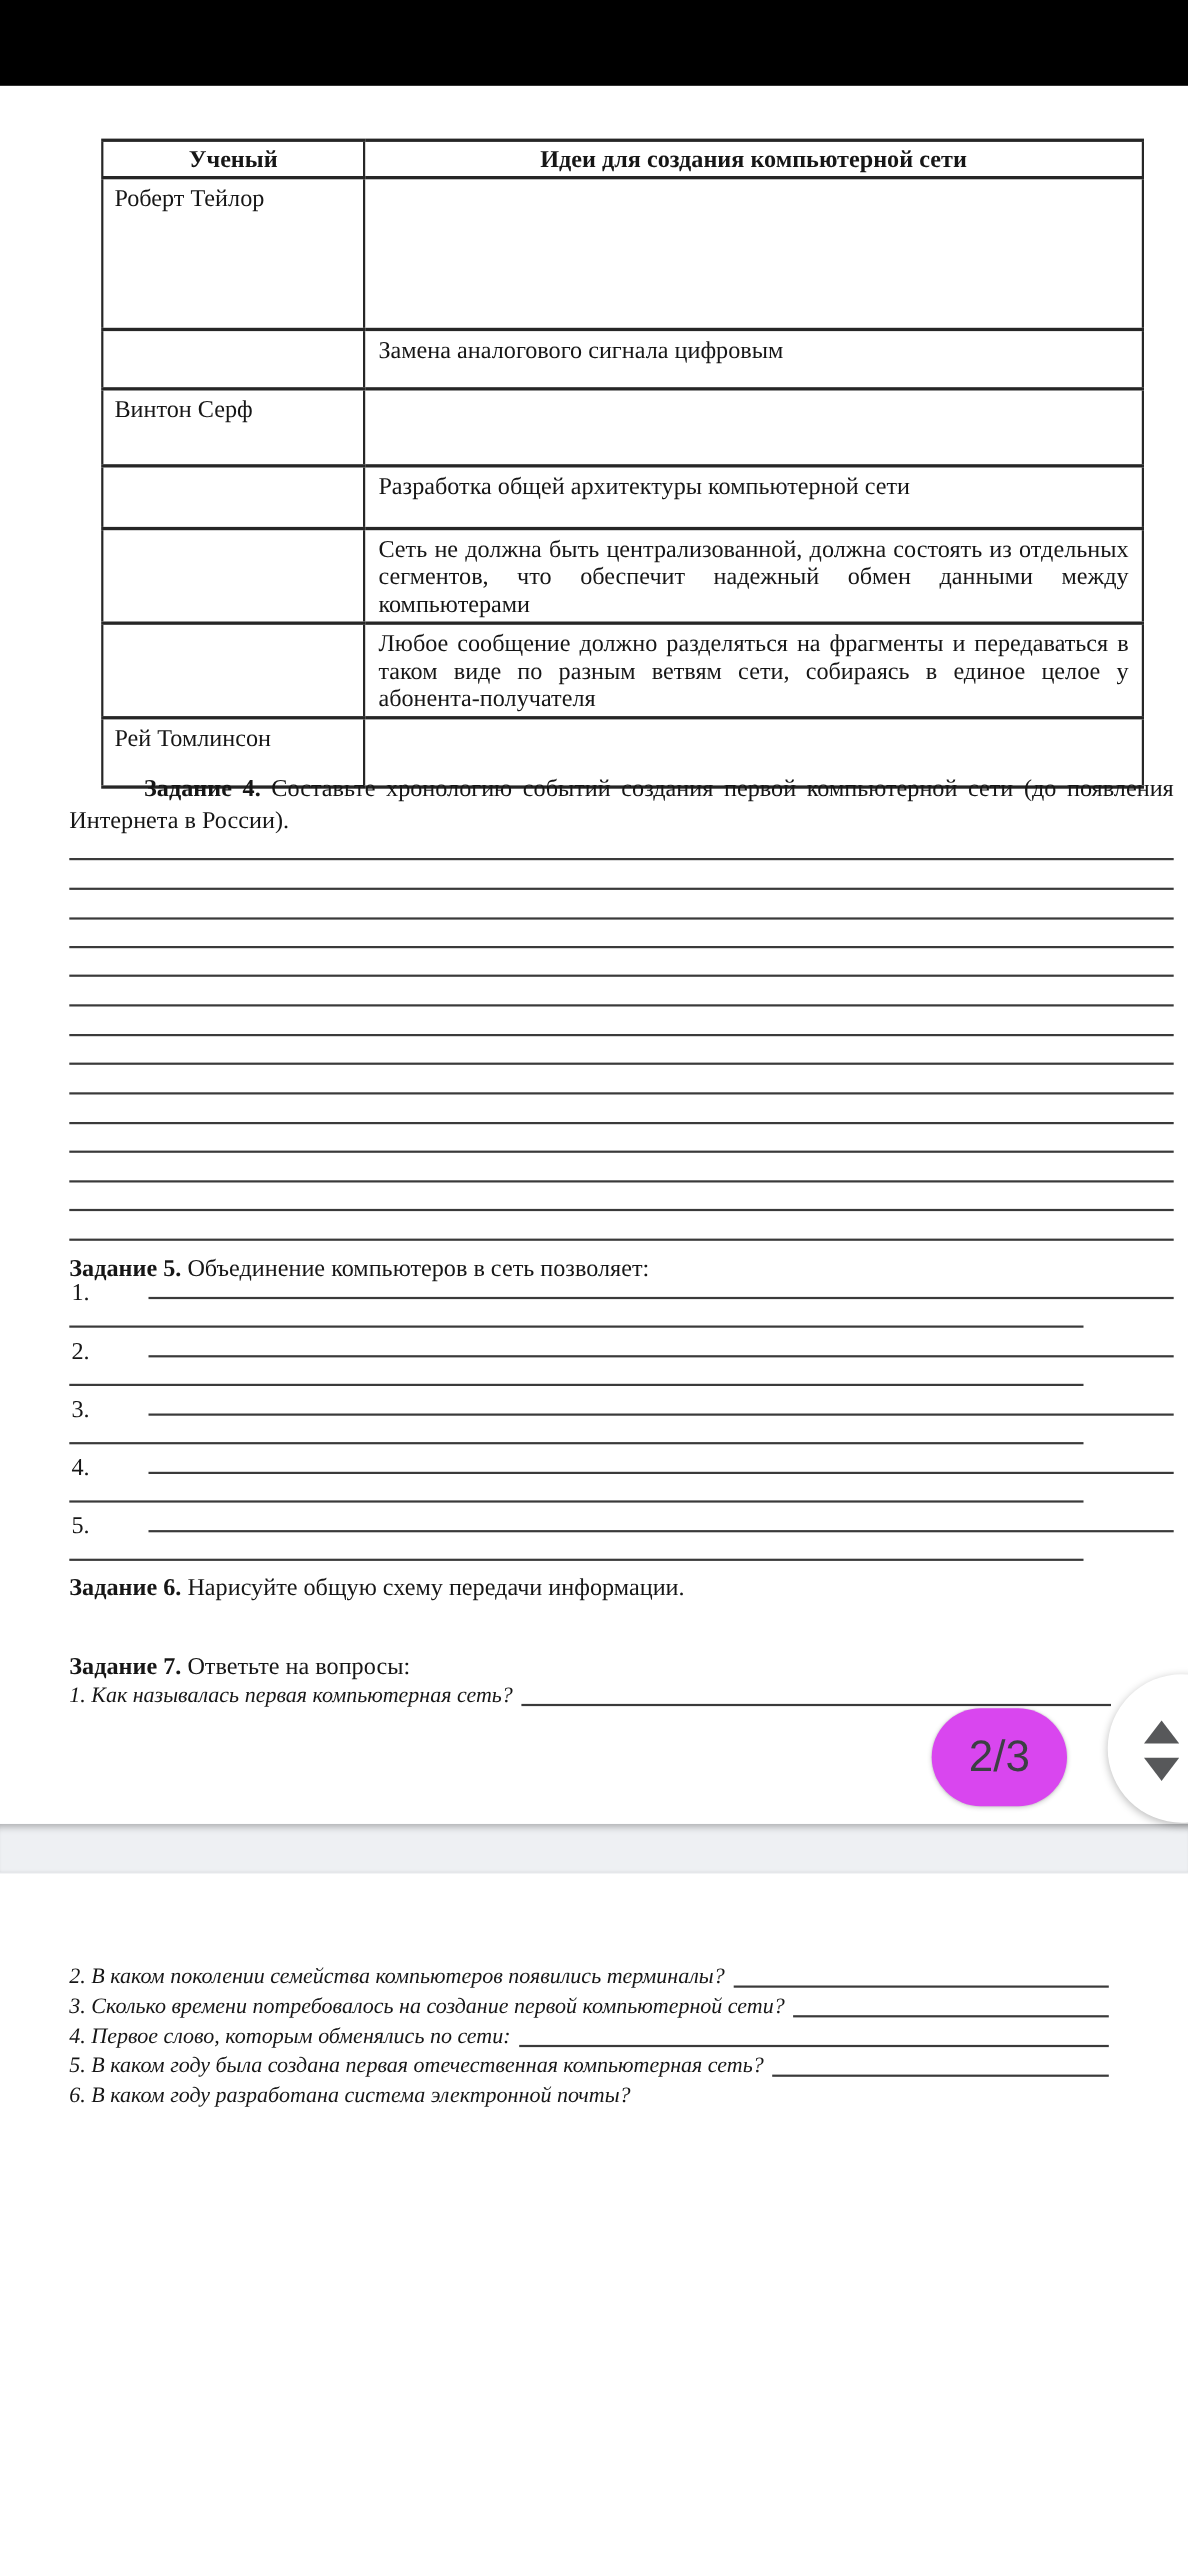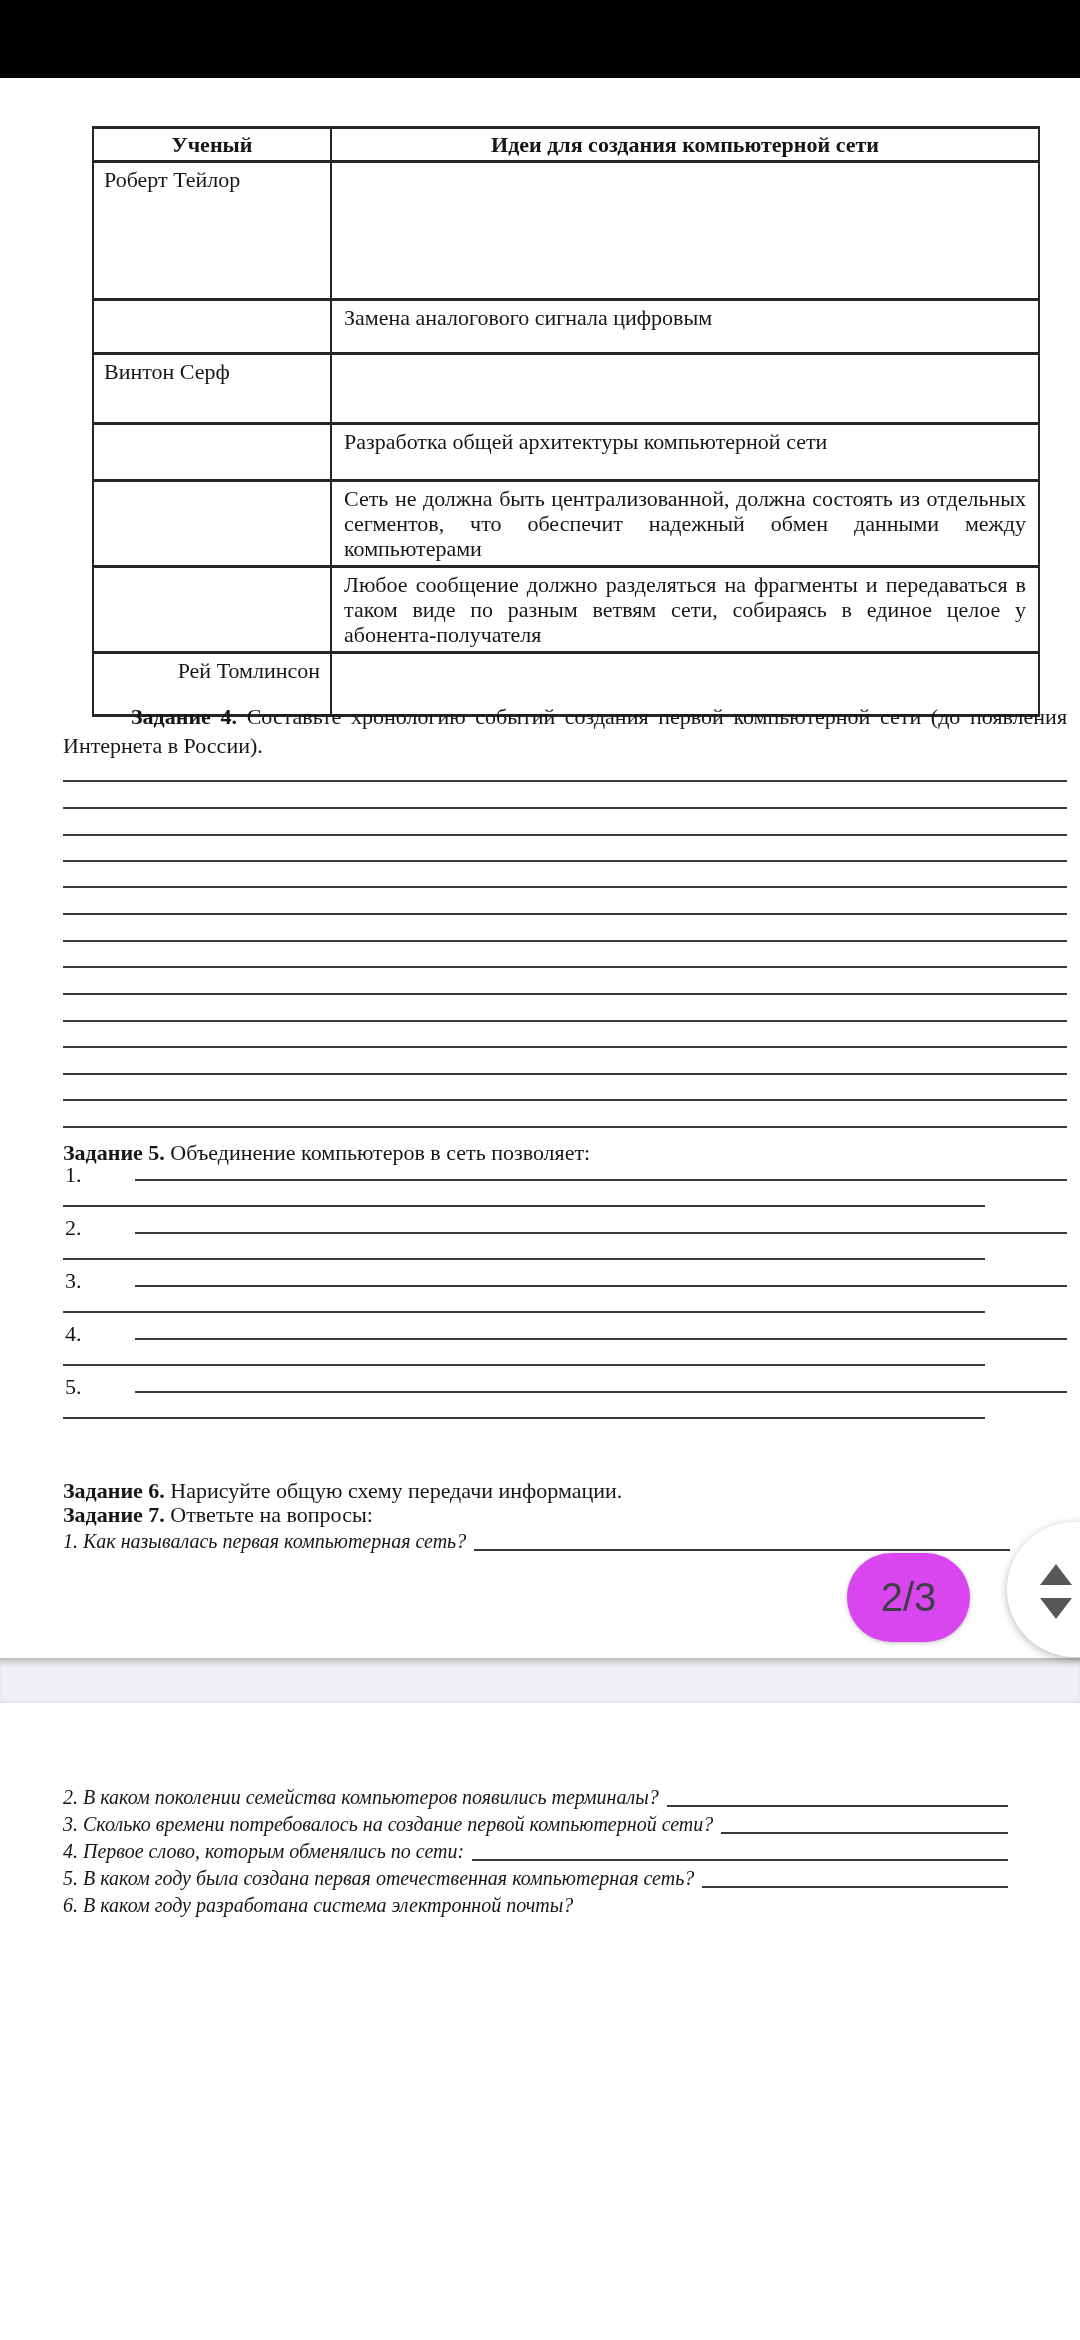--- a/index.html
+++ b/index.html
@@ -16,28 +16,28 @@
   .sci-table th,.sci-table td{
     border-left:2px solid #262626;border-right:2px solid #262626;
     border-top:3px solid #262626;border-bottom:3px solid #262626;
     vertical-align:top;font-size:22px;line-height:25px;
   }
   .sci-table th{font-weight:bold;text-align:center;padding:3px 8px;}
   .sci-table td.c-sci{padding:4px 10px;}
   .sci-table td.c-idea{padding:4px 12px;text-align:justify;}
   tr.rh-head{height:32px;} tr.rh1{height:138px;} tr.rh2{height:54px;}
   tr.rh3{height:70px;} tr.rh4{height:57px;} tr.rh5{height:54px;padding-left:24px;}
-  tr.rh6{height:79px;} tr.rh7{height:63px;text-align:right;}
+  tr.rh6{height:79px;} tr.rh7{height:63px;}
 
   
   .task-head{position:absolute;left:63px;width:1004px;font-size:22px;line-height:29px;}
   .task-head .lbl{font-weight:bold;}
   .t4{top:702px;text-align:justify;text-indent:68px;}
   .t5{top:1140px;line-height:26px;}
-  .t6{top:1430px;line-height:26px;margin-top:48px;}
+  .t6{top:1430px;line-height:26px;}
   .t7{top:1502px;line-height:26px;}
 
   .ans-line{position:absolute;left:63px;width:1004px;height:0;border-bottom:2px solid #3a3a3a;}
 
   .item-num{position:absolute;left:65px;font-size:22px;line-height:24px;}
   .item-line1{position:absolute;left:135px;width:932px;height:0;border-bottom:2px solid #3a3a3a;}
   .item-line2{position:absolute;left:63px;width:922px;height:0;border-bottom:2px solid #3a3a3a;}
 
   .q-row{position:absolute;left:63px;display:flex;align-items:flex-end;
          font-style:italic;font-size:20px;line-height:26px;white-space:nowrap;}

